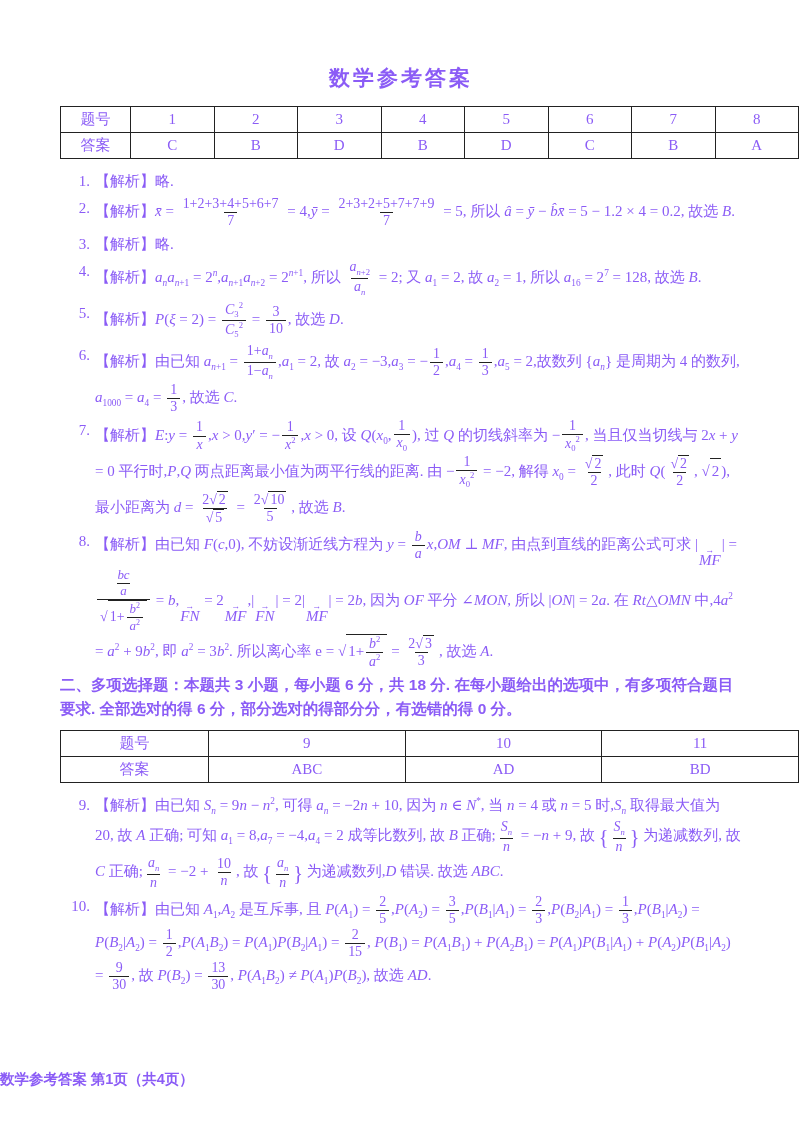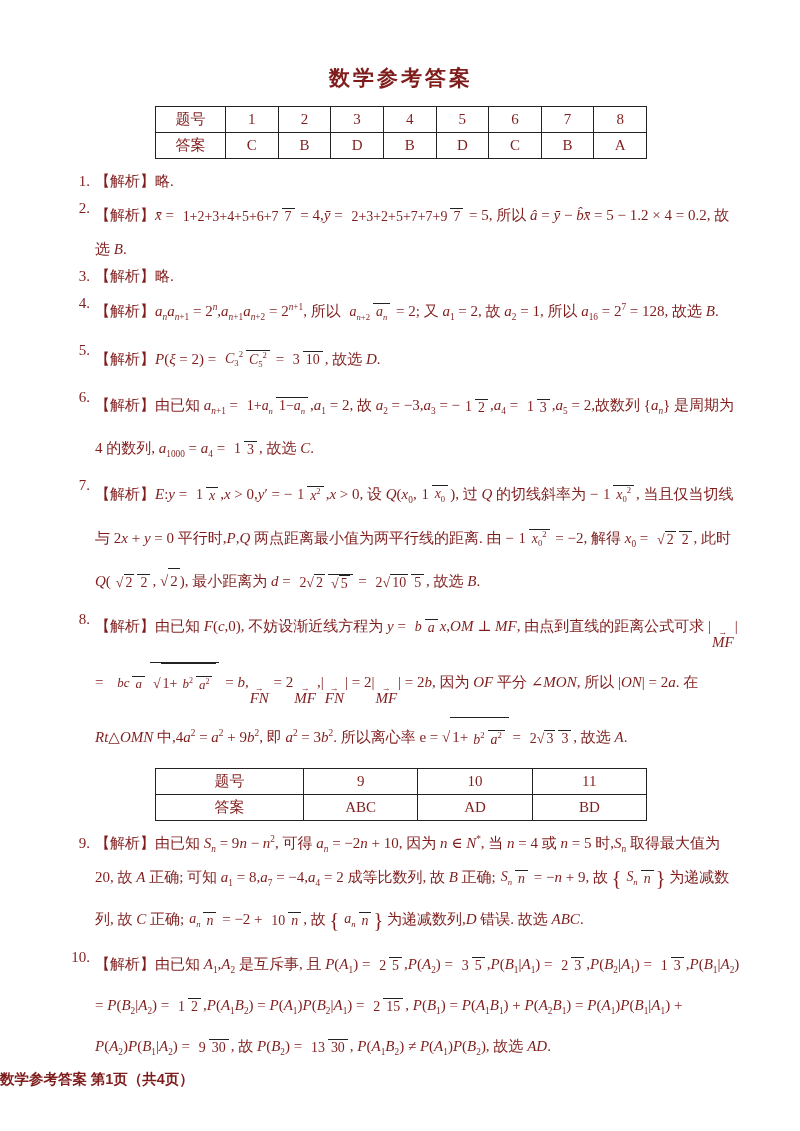--- a/index.html
+++ b/index.html
@@ -1,49 +1,49 @@
 <!DOCTYPE html>
 <html><head>
 <meta charset="utf-8">
 <style>
   html,body { margin:0; padding:0; background:#e8e8e8; }
   .page {
     width:800px; height:1131px; margin:0 auto; background:#ffffff;
     position:relative; box-sizing:border-box;
     padding:58px 58px 0 60px;
     font-family:"Liberation Serif","DejaVu Serif",serif;
-    color:#7f1d1d; font-size:15px;
+    color:#8b5cf6; font-size:15px;
   }
   .title {
     text-align:center; font-size:21px; font-weight:bold;
     letter-spacing:3px; margin:6px 0 14px 0;
   }
   .sec-head {
     font-family:"Liberation Sans","DejaVu Sans",sans-serif;
     font-weight:bold; font-size:15.5px; line-height:1.6; margin:2px 0 4px 0;
   }
   .sec-head.hang { padding-left:2.45em; text-indent:-2.45em; }
   table.ans {
     border-collapse:collapse; table-layout:fixed;
-    width:492px; margin:8px auto 10px auto;
+    width:739px; margin:8px auto 10px auto;
   }
   table.ans td {
     border:1.3px solid #222; text-align:center; vertical-align:middle;
     font-size:15px; height:23px; padding:1px 2px;
   }
   .sols { margin-top:4px; }
   .sol { display:flex; margin:3px 0; line-height:1.6; }
   .sol .num { flex:0 0 30px; text-align:right; padding-right:5px; }
   .sol .body { flex:1; }
   
   .body i, .fr i { font-style:italic; }
   sub, sup { font-size:0.62em; }
   .fr {
-    display:inline-flex; align-items:center;
-    vertical-align:middle; margin:12px 2px; line-height:1.15;
+    display:inline-flex; flex-direction:column; align-items:center;
+    vertical-align:middle; margin:0 2px; line-height:1.15;
     text-align:center; font-size:0.93em;
   }
   .fr .fn, .fr .fd { display:block; padding:0 3px; }
   .fr .fd { border-top:1px solid #222; }
   .sq { white-space:nowrap; display:inline-block; }
   .sq::before { content:"\221A"; }
   .sq .v { display:inline-block; border-top:1px solid #222; padding:0 2px; }
   .vec {
     display:inline-flex; flex-direction:column; align-items:center;
     vertical-align:-4px; line-height:1; margin:0 1px;
@@ -220,20 +220,21 @@
           </span>| = 2<i>b</i>, 因为 <i>OF</i> 平分 ∠<i>MON</i>, 所以 |<i>ON</i>| = 2<i>a</i>. 在 <i>Rt</i>△<i>OMN</i> 中,4<i>a</i><sup>2</sup> = <i>a</i><sup>2</sup> + 9<i>b</i><sup>2</sup>, 即 <i>a</i><sup>2</sup> = 3<i>b</i><sup>2</sup>. 所以离心率 e = <span class="sq"><span class="v">1+<span class="fr">
                 <span class="fn"><i>b</i><sup>2</sup></span>
                 <span class="fd"><i>a</i><sup>2</sup></span>
               </span></span></span> = <span class="fr">
             <span class="fn">2<span class="sq"><span class="v">3</span></span></span>
             <span class="fd">3</span>
           </span>, 故选 <i>A</i>.</span>
     </div>
   </div>
 
+  <div class="sec-head">二、多项选择题：本题共 3 小题，每小题 6 分，共 18 分. 在每小题给出的选项中，有多项符合题目要求. 全部选对的得 6 分，部分选对的得部分分，有选错的得 0 分。</div>
 
   <table class="ans">
     <colgroup>
       <col style="width:148px">
         <col>
         <col>
         <col>
     </colgroup>
     <tbody>
         <tr>

